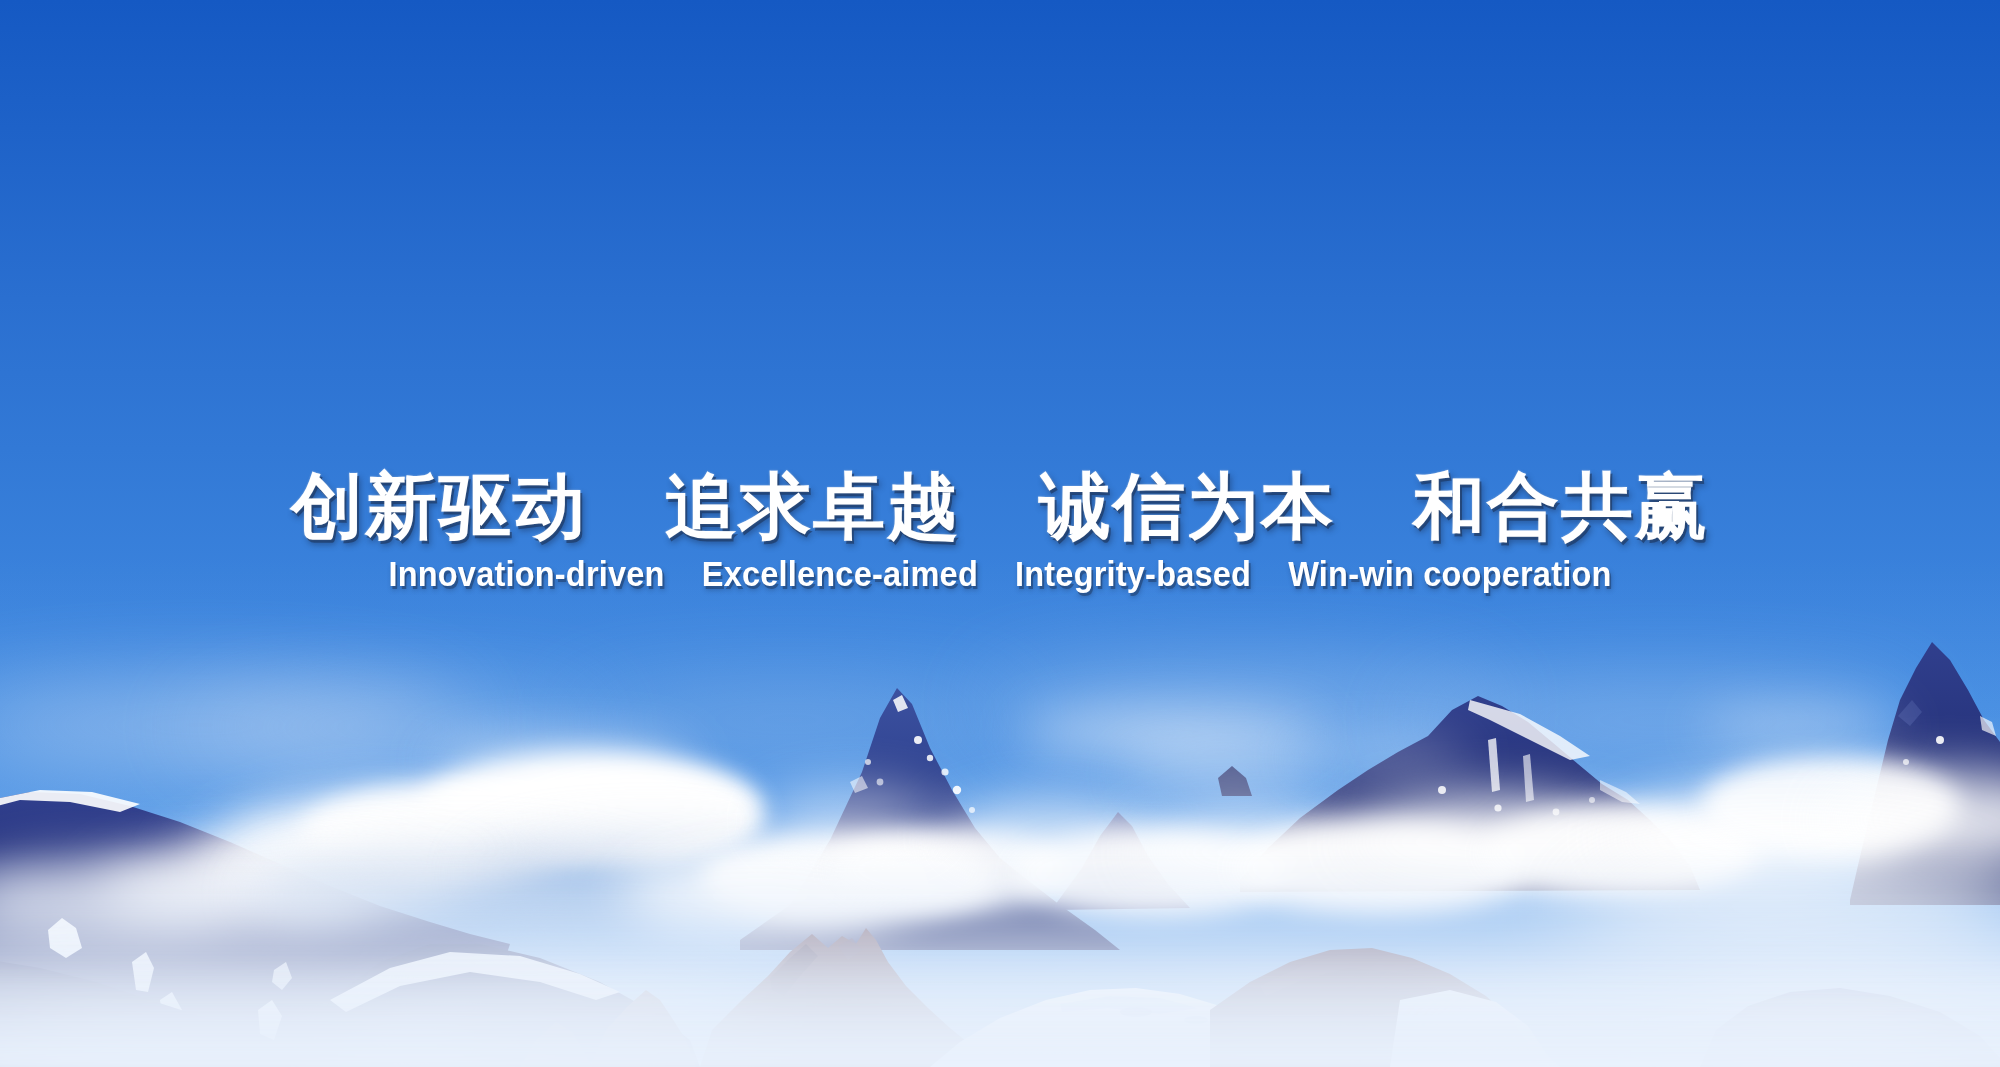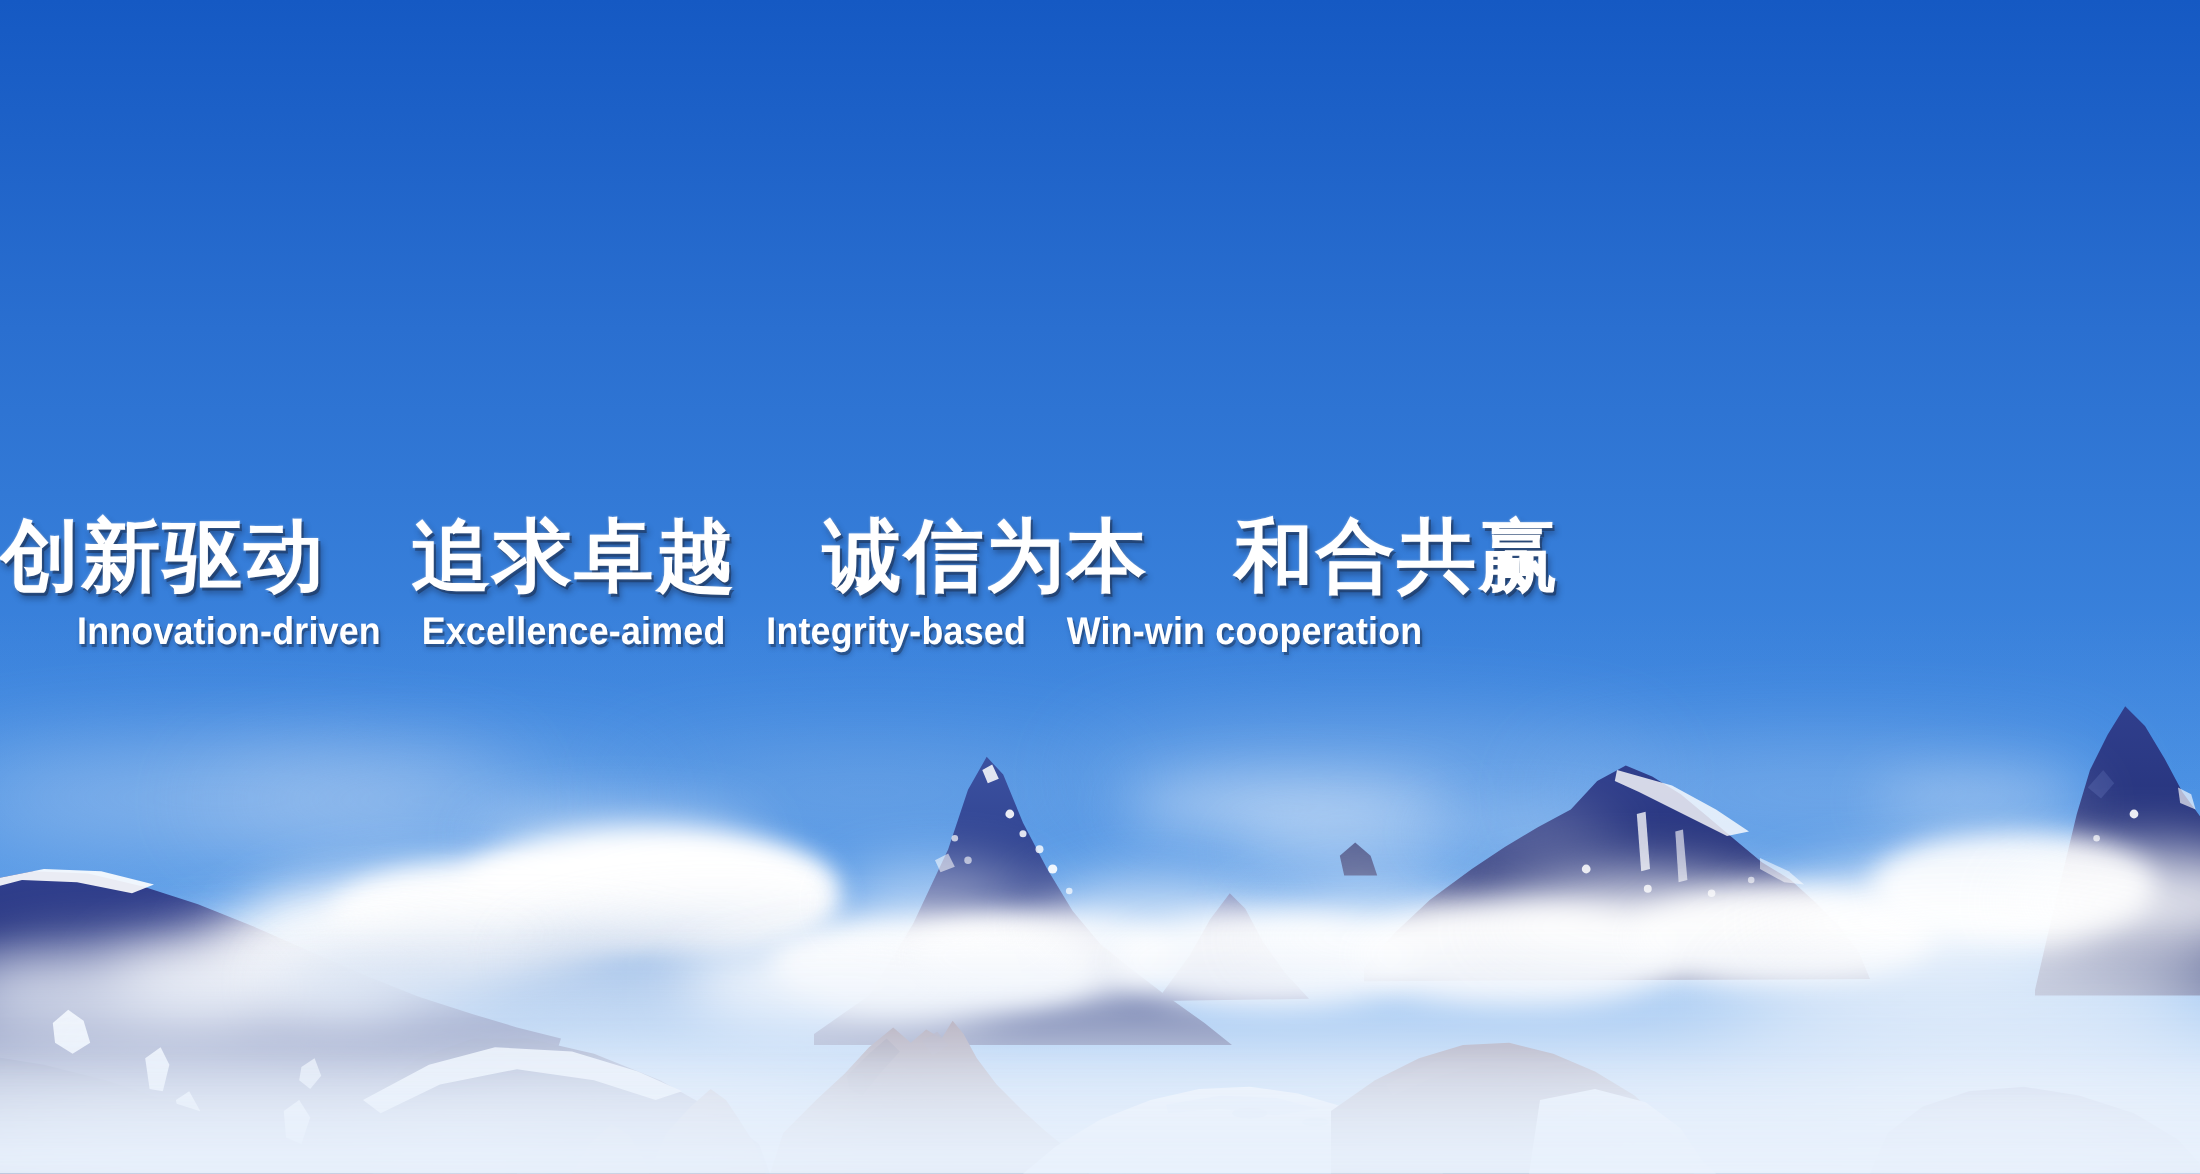--- a/index.html
+++ b/index.html
@@ -57,20 +57,21 @@
     height: 1067px;
     pointer-events: none;
   }
 
   
   .slogan-wrap {
     position: absolute;
     left: 0;
     right: 0;
     top: 470px;
+    text-align: center;
     z-index: 40;
   }
   .slogan-cn {
     font-family: "Liberation Sans", "DejaVu Sans", sans-serif;
     font-size: 72px;
     font-weight: 700;
     color: #ffffff;
     letter-spacing: 2px;
     line-height: 1.0;
     white-space: nowrap;

